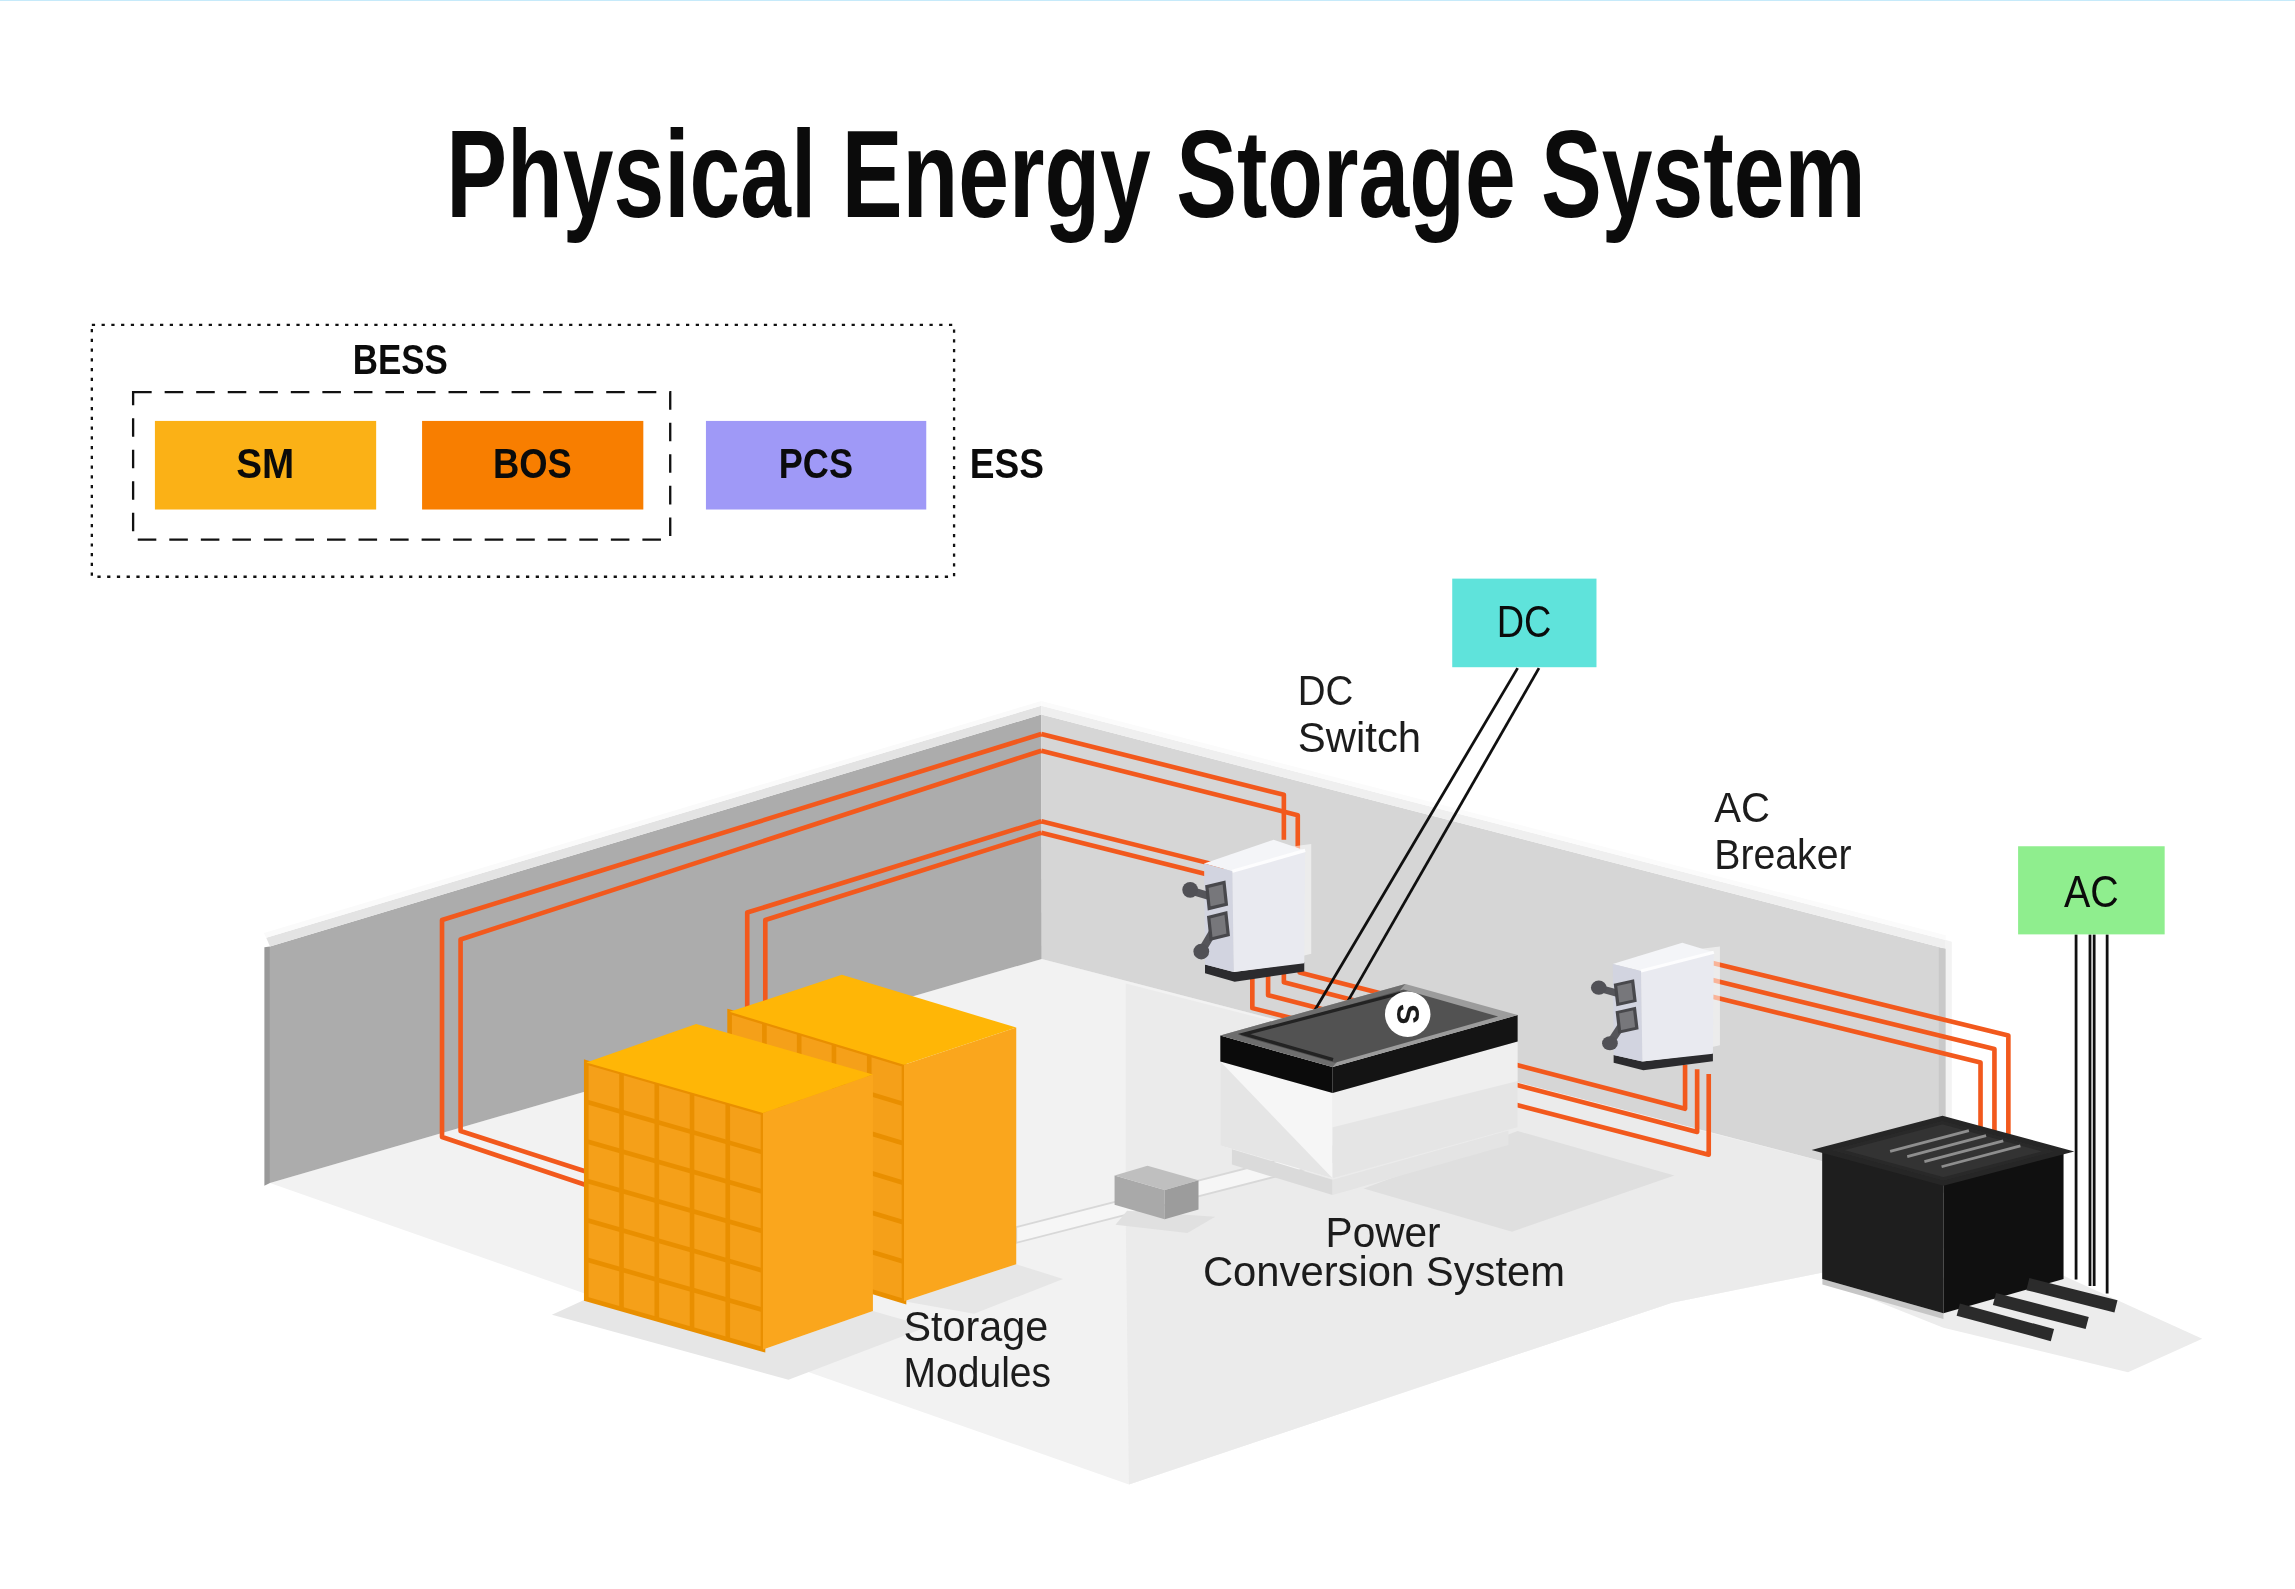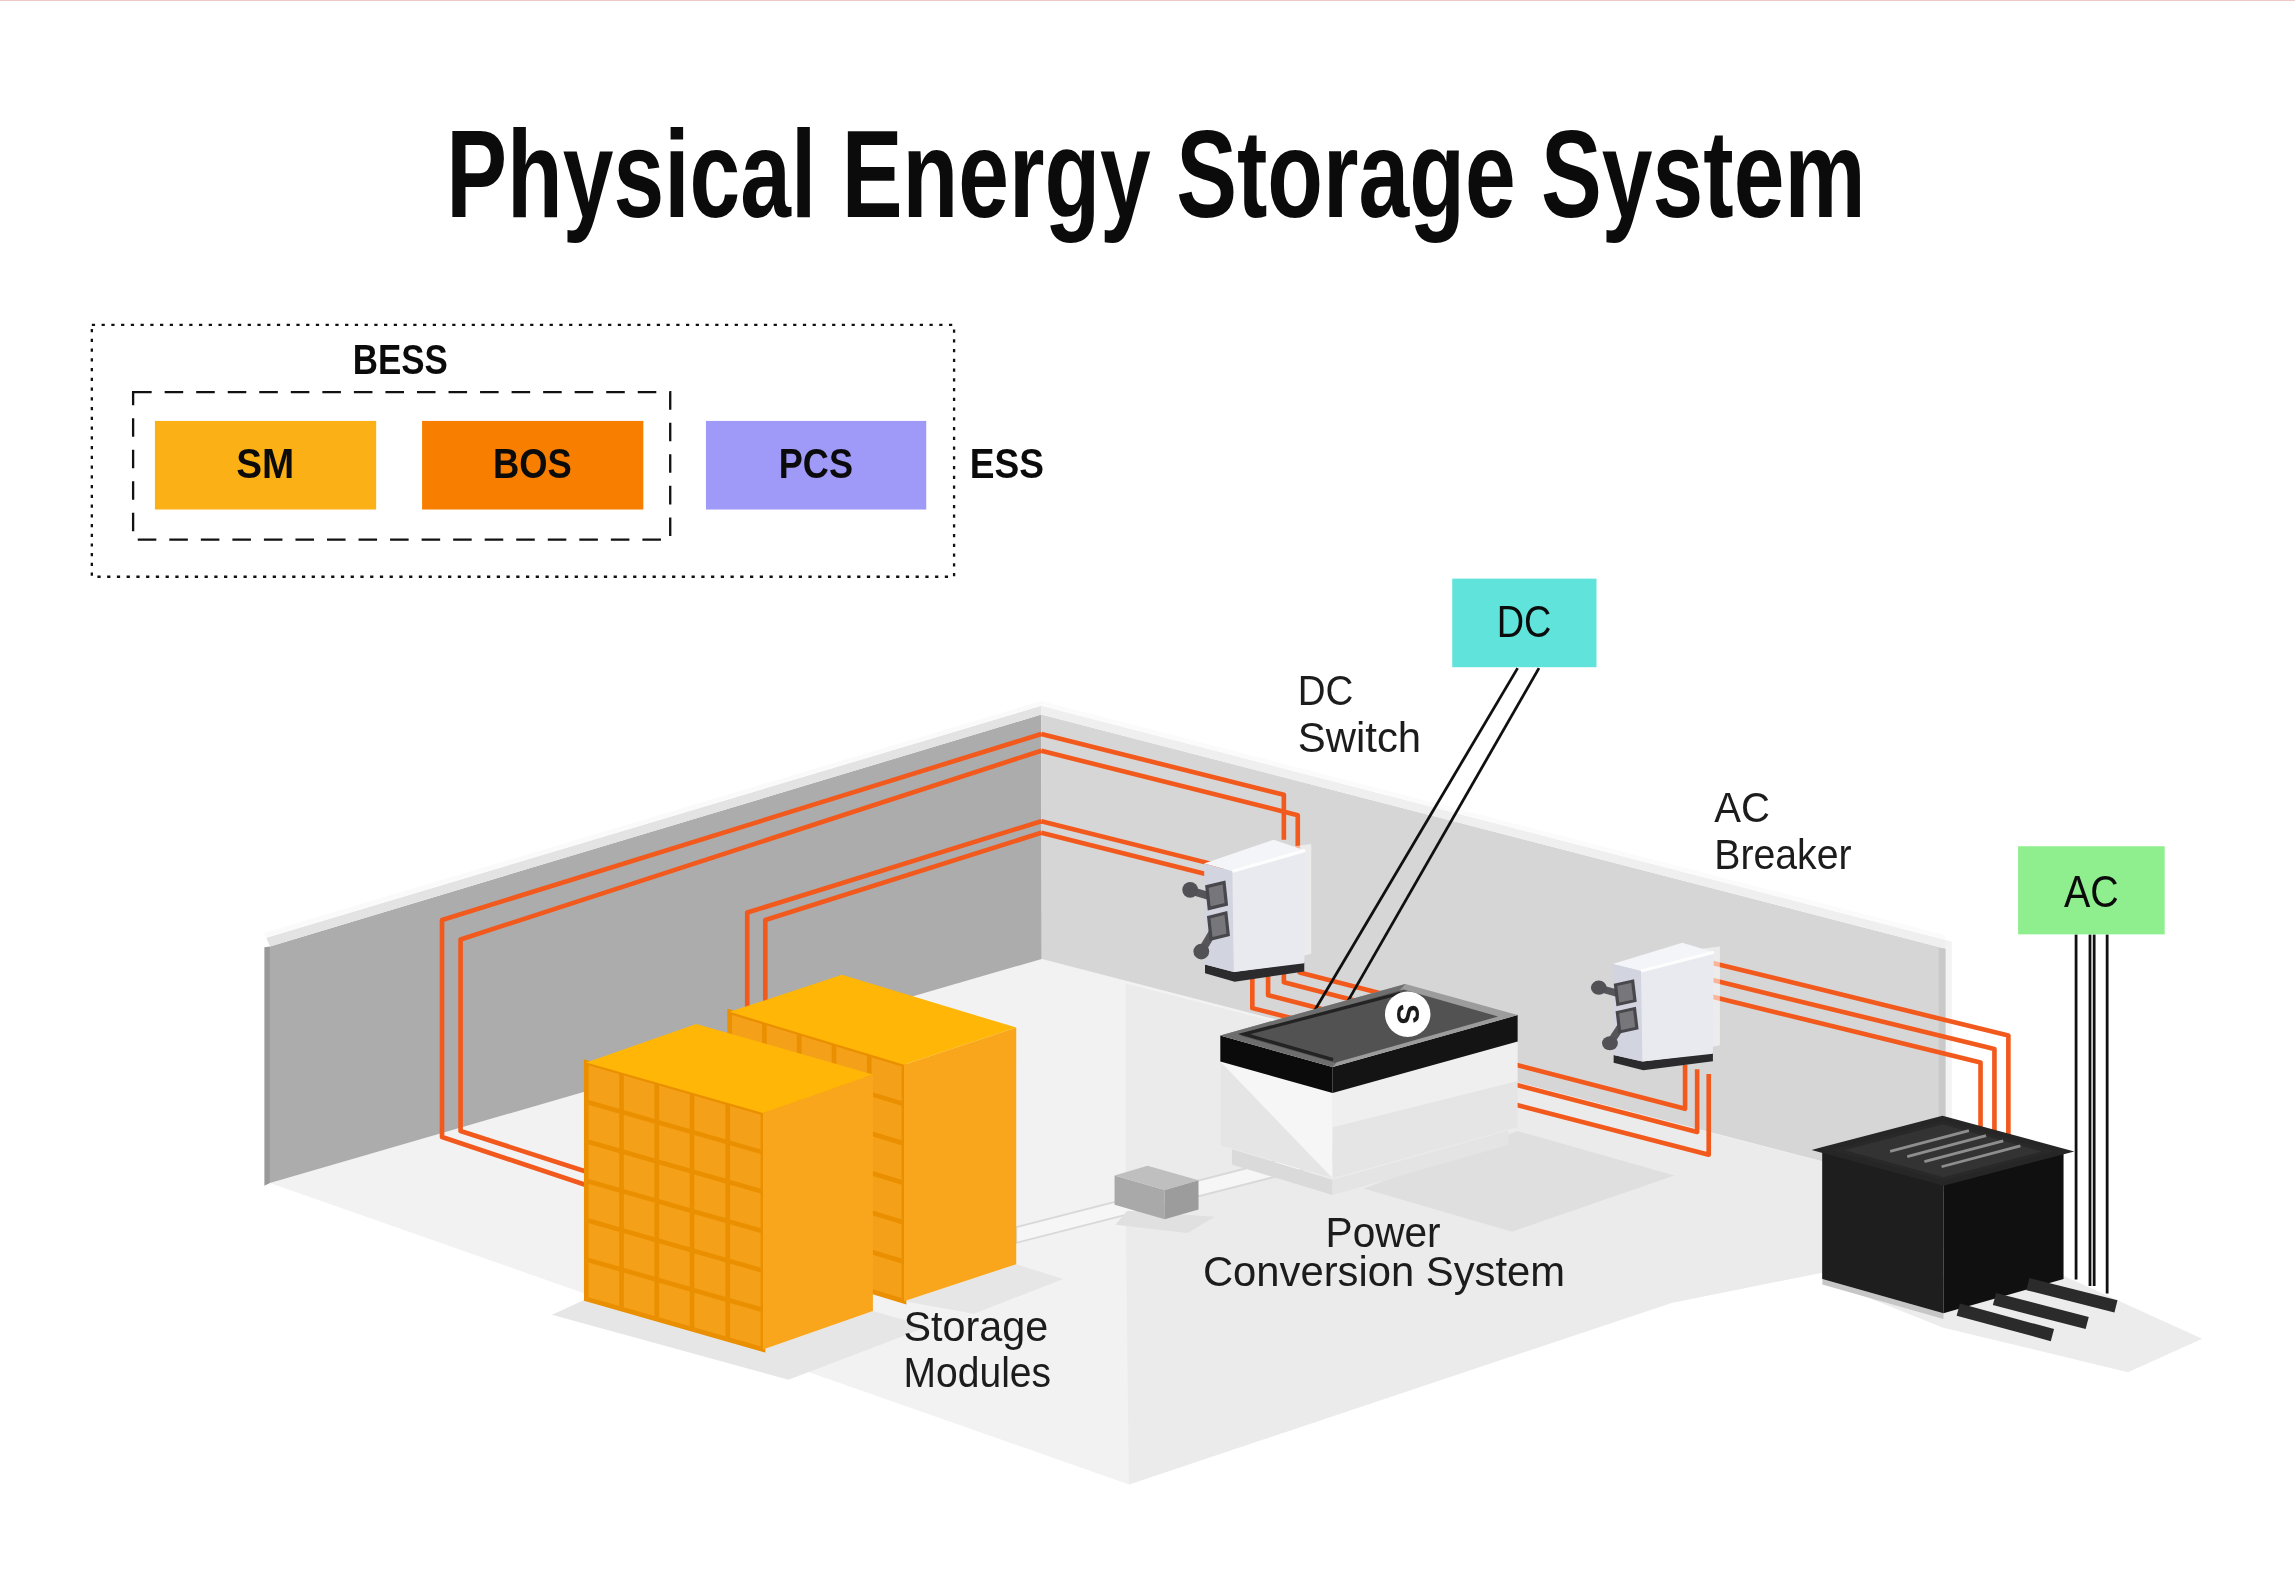--- a/index.html
+++ b/index.html
@@ -1,16 +1,16 @@
 <!DOCTYPE html>
 <html style="font-size:7.4px"><head>
 <meta charset="utf-8">
 <style>
   html,body{margin:0;padding:0;background:#ffffff;}
-  .page{position:relative;width:2295px;height:1590px;overflow:hidden;background:#b91c1c;
+  .page{position:relative;width:2295px;height:1590px;overflow:hidden;background:#0ea5e9;
         font-family:"Liberation Sans", sans-serif;}
   svg{position:absolute;left:0;top:0;}
 </style>
 </head>
 <body>
 <div class="page">
 <svg width="2295" height="1590" viewBox="0 0 4948 3427">
   <rect x="0" y="0" width="4948" height="3427" fill="#ffffff"></rect>
 
   <text id="title" x="2492" y="468" font-size="268" font-weight="bold" fill="#0b0b0b" text-anchor="middle" textLength="3060" lengthAdjust="spacingAndGlyphs">Physical Energy Storage System</text>

